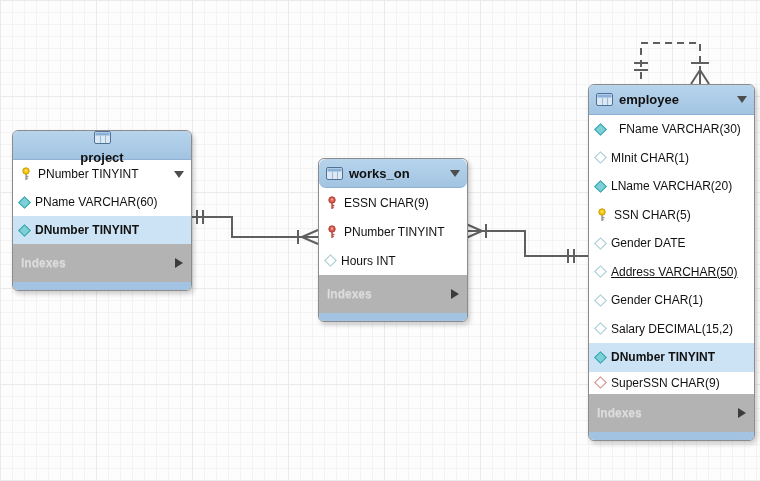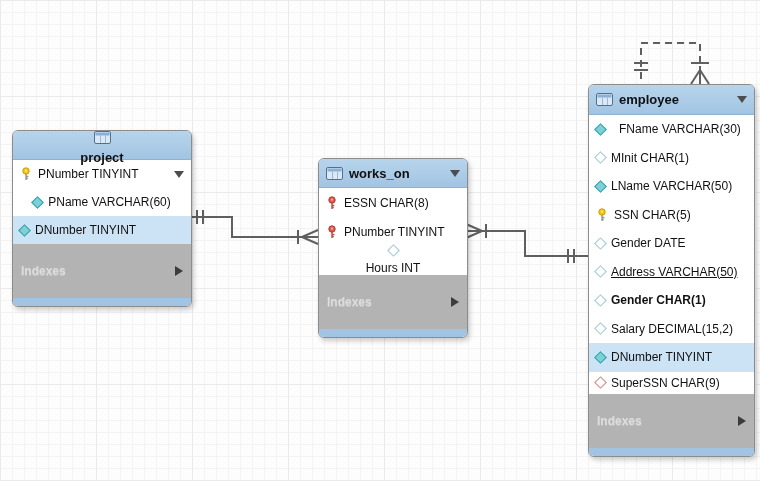--- a/index.html
+++ b/index.html
@@ -41,28 +41,28 @@
   .hdr-triangle{
     margin-left:auto;width:0;height:0;flex:none;
     border-left:5px solid transparent;border-right:5px solid transparent;
     border-top:7px solid #4d4d4d;
   }
   .tbl-icon{flex:none;display:flex;}
   .col-row{
     display:flex;align-items:center;gap:6px;padding:0 7px;
     font-size:12px;color:#111;white-space:nowrap;
   }
-  .col-row.hl{background:var(--row-hl);}
+  .col-row.hl{background:var(--row-hl);font-weight:bold;}
   .dm{width:7px;height:7px;transform:rotate(45deg);display:inline-block;flex:none;}
   .dm.filled{background:#7ed0d6;border:1px solid #2ea3ab;}
   .dm.outline{background:#fff;border:1px solid #9fc8d2;}
   .dm.redoutline{background:#fff;border:1px solid #d4837f;}
   .key-icon{flex:none;display:flex;}
   .tbl-footer{
-    display:flex;align-items:center;height:22px;padding:16px 8px;
+    display:flex;align-items:center;height:22px;padding:8px 8px;
     background:var(--footer-gray);
     color:var(--footer-text);font-weight:bold;font-size:12px;
     text-shadow:0 1px 0 rgba(255,255,255,.25);
   }
   .ftr-arrow{
     margin-left:auto;width:0;height:0;flex:none;
     border-top:5px solid transparent;border-bottom:5px solid transparent;
     border-left:8px solid #3c3c3c;
   }
   .tbl-strip{height:8px;background:var(--header-blue);}
@@ -108,67 +108,67 @@
       <div class="col-row" style="height: 28px;">
         <span class="key-icon">
           <svg width="12" height="14" viewBox="0 0 12 14">
             <path d="M6 7 V13 M6 9.4 h2.4 M6 11.6 h1.8" stroke="#999999" stroke-width="1.5" fill="none"></path>
             <circle cx="6" cy="4" r="3.2" fill="#f8c709" stroke="#c99b05"></circle>
             <circle cx="6" cy="3.6" r="1.1" fill="#fbe68e"></circle>
           </svg>
         </span>
         <span>PNumber TINYINT</span>
       </div>
-      <div class="col-row" style="height: 28px; justify-content: center;">
+      <div class="col-row" style="height: 28px;">
         <span class="dm filled"></span>
         <span>PName VARCHAR(60)</span>
       </div>
       <div class="col-row hl" style="height: 28px;">
         <span class="dm filled"></span>
         <span>DNumber TINYINT</span>
       </div>
       <div class="tbl-footer" style="height: 22px;">
         <span>Indexes</span>
         <span class="ftr-arrow"></span>
       </div>
       <div class="tbl-strip" style="height: 8px;"></div>
     </div>
     <div class="db-table" style="left: 318px; top: 158px; width: 148px;">
-      <div class="tbl-header" style="height: 28px;">
+      <div class="tbl-header" style="height: 28px; border-radius: 7px;">
         <span class="tbl-icon">
           <svg width="17" height="13" viewBox="0 0 17 13">
             <rect x="0.5" y="0.5" width="16" height="12" rx="1.5" fill="#dce9f5" stroke="#4f7196"></rect>
             <rect x="1.5" y="1.5" width="14" height="3" fill="#89b0d8"></rect>
             <path d="M6.5 4.5 V12 M11.5 4.5 V12" stroke="#9db8d2" stroke-width="1" fill="none"></path>
           </svg>
         </span>
         <span class="tname">works_on</span>
         <span class="hdr-triangle"></span>
       </div>
       <div class="col-row" style="height: 29px;">
         <span class="key-icon">
           <svg width="12" height="14" viewBox="0 0 12 14">
             <path d="M6 7 V13 M6 9.4 h2.4 M6 11.6 h1.8" stroke="#b9544a" stroke-width="1.5" fill="none"></path>
             <circle cx="6" cy="4" r="3.2" fill="#e05a4e" stroke="#a83c33"></circle>
             <circle cx="6" cy="3.6" r="1.1" fill="#f2b0a8"></circle>
           </svg>
         </span>
-        <span>ESSN CHAR(8)</span>
+        <span>ESSN CHAR(9)</span>
       </div>
       <div class="col-row" style="height: 29px;">
         <span class="key-icon">
           <svg width="12" height="14" viewBox="0 0 12 14">
             <path d="M6 7 V13 M6 9.4 h2.4 M6 11.6 h1.8" stroke="#b9544a" stroke-width="1.5" fill="none"></path>
             <circle cx="6" cy="4" r="3.2" fill="#e05a4e" stroke="#a83c33"></circle>
             <circle cx="6" cy="3.6" r="1.1" fill="#f2b0a8"></circle>
           </svg>
         </span>
         <span>PNumber TINYINT</span>
       </div>
-      <div class="col-row" style="height: 29px; flex-direction: column;">
+      <div class="col-row" style="height: 29px;">
         <span class="dm outline"></span>
         <span>Hours INT</span>
       </div>
       <div class="tbl-footer" style="height: 22px;">
         <span>Indexes</span>
         <span class="ftr-arrow"></span>
       </div>
       <div class="tbl-strip" style="height: 8px;"></div>
     </div>
     <div class="db-table" style="left: 588px; top: 84px; width: 165px;">
@@ -186,41 +186,41 @@
       <div class="col-row" style="height: 28.5px; gap: 14px;">
         <span class="dm filled"></span>
         <span>FName VARCHAR(30)</span>
       </div>
       <div class="col-row" style="height: 28.5px;">
         <span class="dm outline"></span>
         <span>MInit CHAR(1)</span>
       </div>
       <div class="col-row" style="height: 28.5px;">
         <span class="dm filled"></span>
-        <span>LName VARCHAR(50)</span>
+        <span>LName VARCHAR(20)</span>
       </div>
       <div class="col-row" style="height: 28.5px;">
         <span class="key-icon">
           <svg width="12" height="14" viewBox="0 0 12 14">
             <path d="M6 7 V13 M6 9.4 h2.4 M6 11.6 h1.8" stroke="#999999" stroke-width="1.5" fill="none"></path>
             <circle cx="6" cy="4" r="3.2" fill="#f8c709" stroke="#c99b05"></circle>
             <circle cx="6" cy="3.6" r="1.1" fill="#fbe68e"></circle>
           </svg>
         </span>
         <span>SSN CHAR(5)</span>
       </div>
       <div class="col-row" style="height: 28.5px;">
         <span class="dm outline"></span>
         <span>Gender DATE</span>
       </div>
       <div class="col-row" style="height: 28.5px; text-decoration: underline;">
         <span class="dm outline"></span>
         <span>Address VARCHAR(50)</span>
       </div>
-      <div class="col-row" style="height: 28.5px; font-weight: bold;">
+      <div class="col-row" style="height: 28.5px;">
         <span class="dm outline"></span>
         <span>Gender CHAR(1)</span>
       </div>
       <div class="col-row" style="height: 28.5px;">
         <span class="dm outline"></span>
         <span>Salary DECIMAL(15,2)</span>
       </div>
       <div class="col-row hl" style="height: 28.5px;">
         <span class="dm filled"></span>
         <span>DNumber TINYINT</span>

